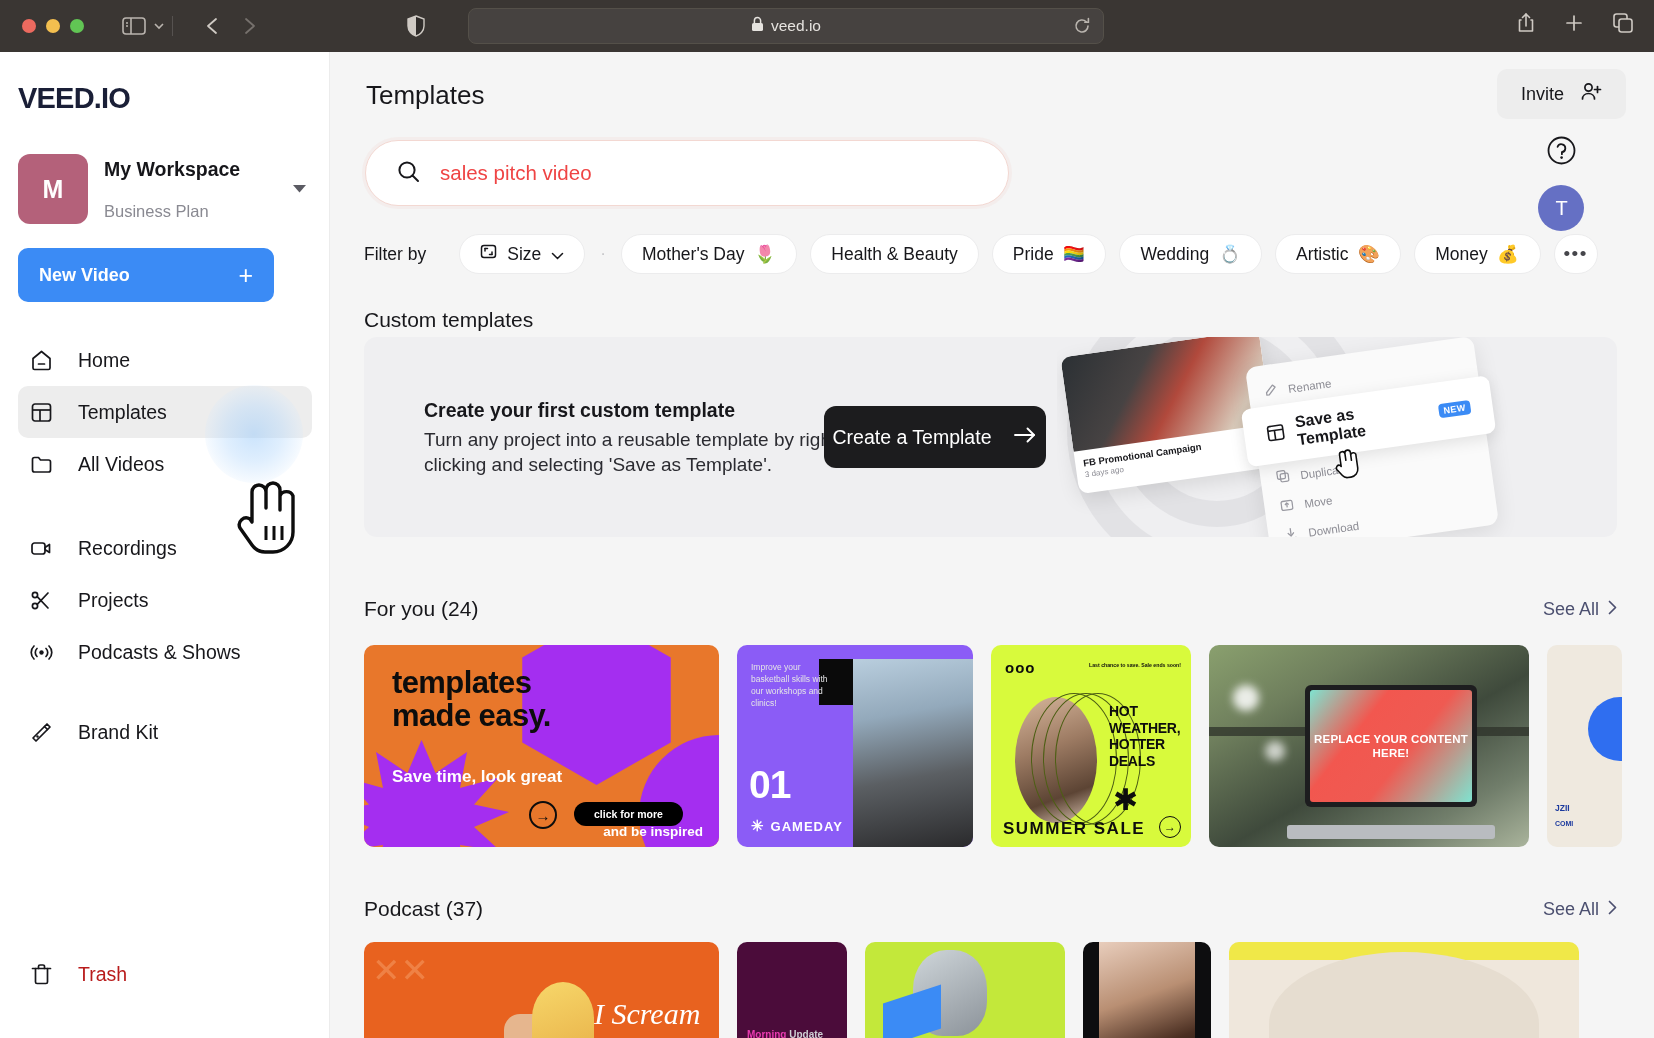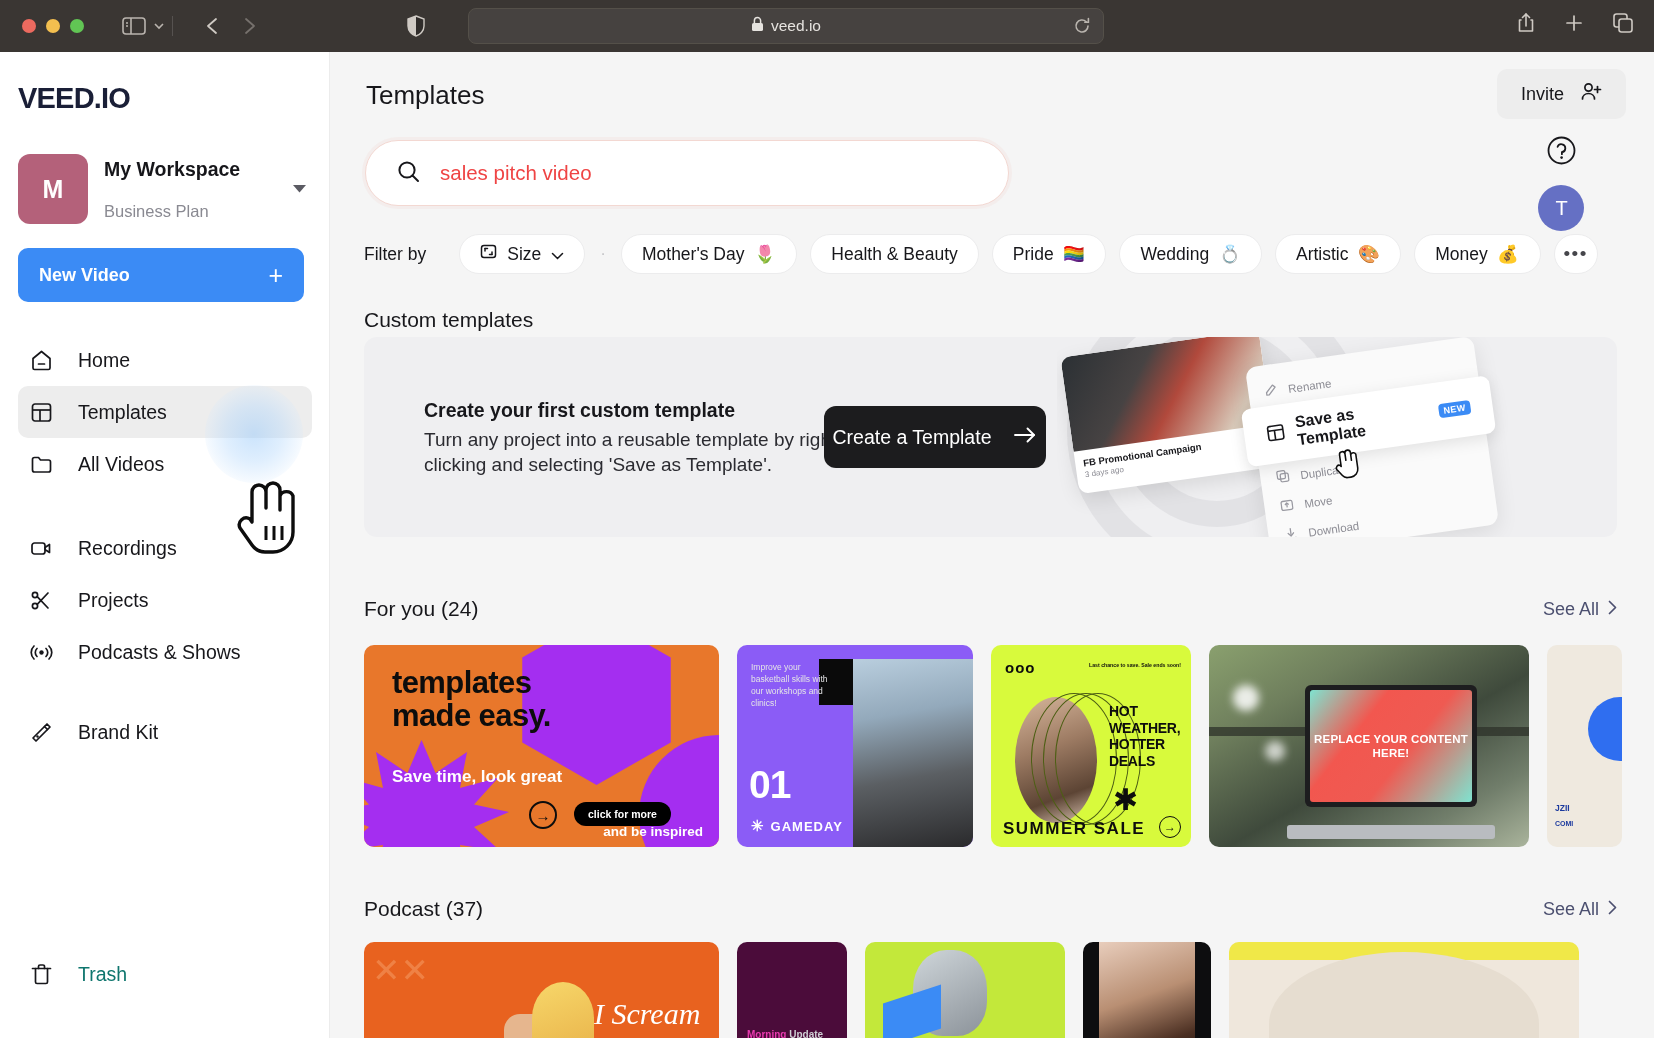--- a/index.html
+++ b/index.html
@@ -68,21 +68,21 @@
     display: flex; align-items: center; justify-content: center;
     font-size: 25px; font-weight: 600;
   }
   .ws-text { flex: 1; }
   .ws-name { font-size: 19.5px; font-weight: 700; color: #16161a; line-height: 1.25; }
   .ws-plan { font-size: 16.5px; color: #8a8a92; margin-top: 20px; }
   .ws-caret { color: #5b5b63; font-size: 11px; margin-right: 6px; }
 
   .new-video {
     position: absolute; left: 18px; top: 196px;
-    width: 286px; height: 54px;
+    width: 256px; height: 54px;
     background: #3b8bf5; border-radius: 10px;
     display: flex; align-items: center; justify-content: space-between;
     padding: 0 21px; cursor: pointer;
   }
   .new-video .label { color: #fff; font-size: 18px; font-weight: 700; }
   .new-video .plus { color: #fff; font-size: 25px; font-weight: 300; line-height: 1; }
 
   .nav { position: absolute; left: 18px; top: 282px; width: 294px; }
   .nav-item {
     display: flex; align-items: center; gap: 23px;
@@ -92,21 +92,21 @@
   }
   .nav-item .nav-label { font-size: 19.5px; font-weight: 500; }
   .nav-item.active { background: #ededed; }
   .nav-icon { width: 27px; height: 27px; display:flex; align-items:center; justify-content:center; }
   .nav-gap { height: 32px; }
 
   .trash {
     position: absolute; left: 28px; bottom: 50px;
     display: flex; align-items: center; gap: 23px; cursor: pointer;
   }
-  .trash .nav-label { font-size: 19.5px; font-weight: 500; color: #0f766e; }
+  .trash .nav-label { font-size: 19.5px; font-weight: 500; color: #b91c1c; }
 
   
   .click-halo {
     position: absolute; left: 205px; top: 333px;
     width: 98px; height: 98px; border-radius: 50%;
     background: radial-gradient(circle, rgba(160,205,250,0.55) 0%, rgba(180,216,252,0.42) 40%, rgba(205,229,253,0.25) 65%, rgba(230,242,254,0.0) 80%);
     pointer-events: none;
   }
   .hand-cursor { position: absolute; left: 232px; top: 418px; pointer-events: none; }
 
@@ -236,21 +236,21 @@
   
   .c1 { width: 355px; height: 202px; background: #e8772b; }
   .c1 .hex { position:absolute; width: 165px; height: 170px; background:#a42ef0; left: 150px; top:-30px;
              clip-path: polygon(50% 0%, 95% 25%, 95% 75%, 50% 100%, 5% 75%, 5% 25%); }
   .c1 .circ { position:absolute; width: 160px; height: 160px; border-radius:50%; background:#a42ef0; left: 275px; top: 90px; }
   .c1 .star { position:absolute; left:-30px; top: 95px; width: 175px; height: 150px; background:#a42ef0;
               clip-path: polygon(50% 0%,58% 22%,76% 8%,72% 32%,94% 25%,80% 43%,100% 48%,80% 58%,95% 74%,72% 70%,76% 93%,58% 79%,50% 100%,42% 79%,24% 93%,28% 70%,5% 74%,20% 58%,0% 48%,20% 43%,6% 25%,28% 32%,24% 8%,42% 22%); }
   .c1 .t1 { position:absolute; left:28px; top:22px; font-size:31px; font-weight:800; color:#0d0d0d; line-height:1.06; letter-spacing:-0.6px; }
   .c1 .t2 { position:absolute; left:28px; top:122px; font-size:17px; font-weight:700; color:#fff; }
   .c1 .pillbtn { position:absolute; left:210px; top:157px; background:#000; color:#fff; font-size:10.5px; font-weight:600;
-                 border-radius:14px; padding:6px 14px; }
+                 border-radius:14px; padding:6px 20px; }
   .c1 .arrowc { position:absolute; left:165px; top:156px; width:28px; height:28px; border:2px solid #0d0d0d; border-radius:50%;
                 display:flex;align-items:center;justify-content:center;color:#0d0d0d;font-size:15px; }
   .c1 .t3 { position:absolute; right:16px; bottom:8px; font-size:13.5px; font-weight:700; color:#fff; }
 
   
   .c2 { width: 236px; height: 202px; background: #8b5cf6; }
   .c2 .photo { position:absolute; right:0; top:14px; width:120px; height:188px;
                background: linear-gradient(170deg,#b9cede 0%,#93a9bb 30%,#5b5f63 62%,#2a2a2c 100%); }
   .c2 .notch { position:absolute; right:120px; top:14px; width: 34px; height: 46px; background: #0a0a0a; }
   .c2 .cap { position:absolute; left:14px; top:16px; width:90px; font-size:8.5px; color:#e4e4e6; line-height:1.42; }

